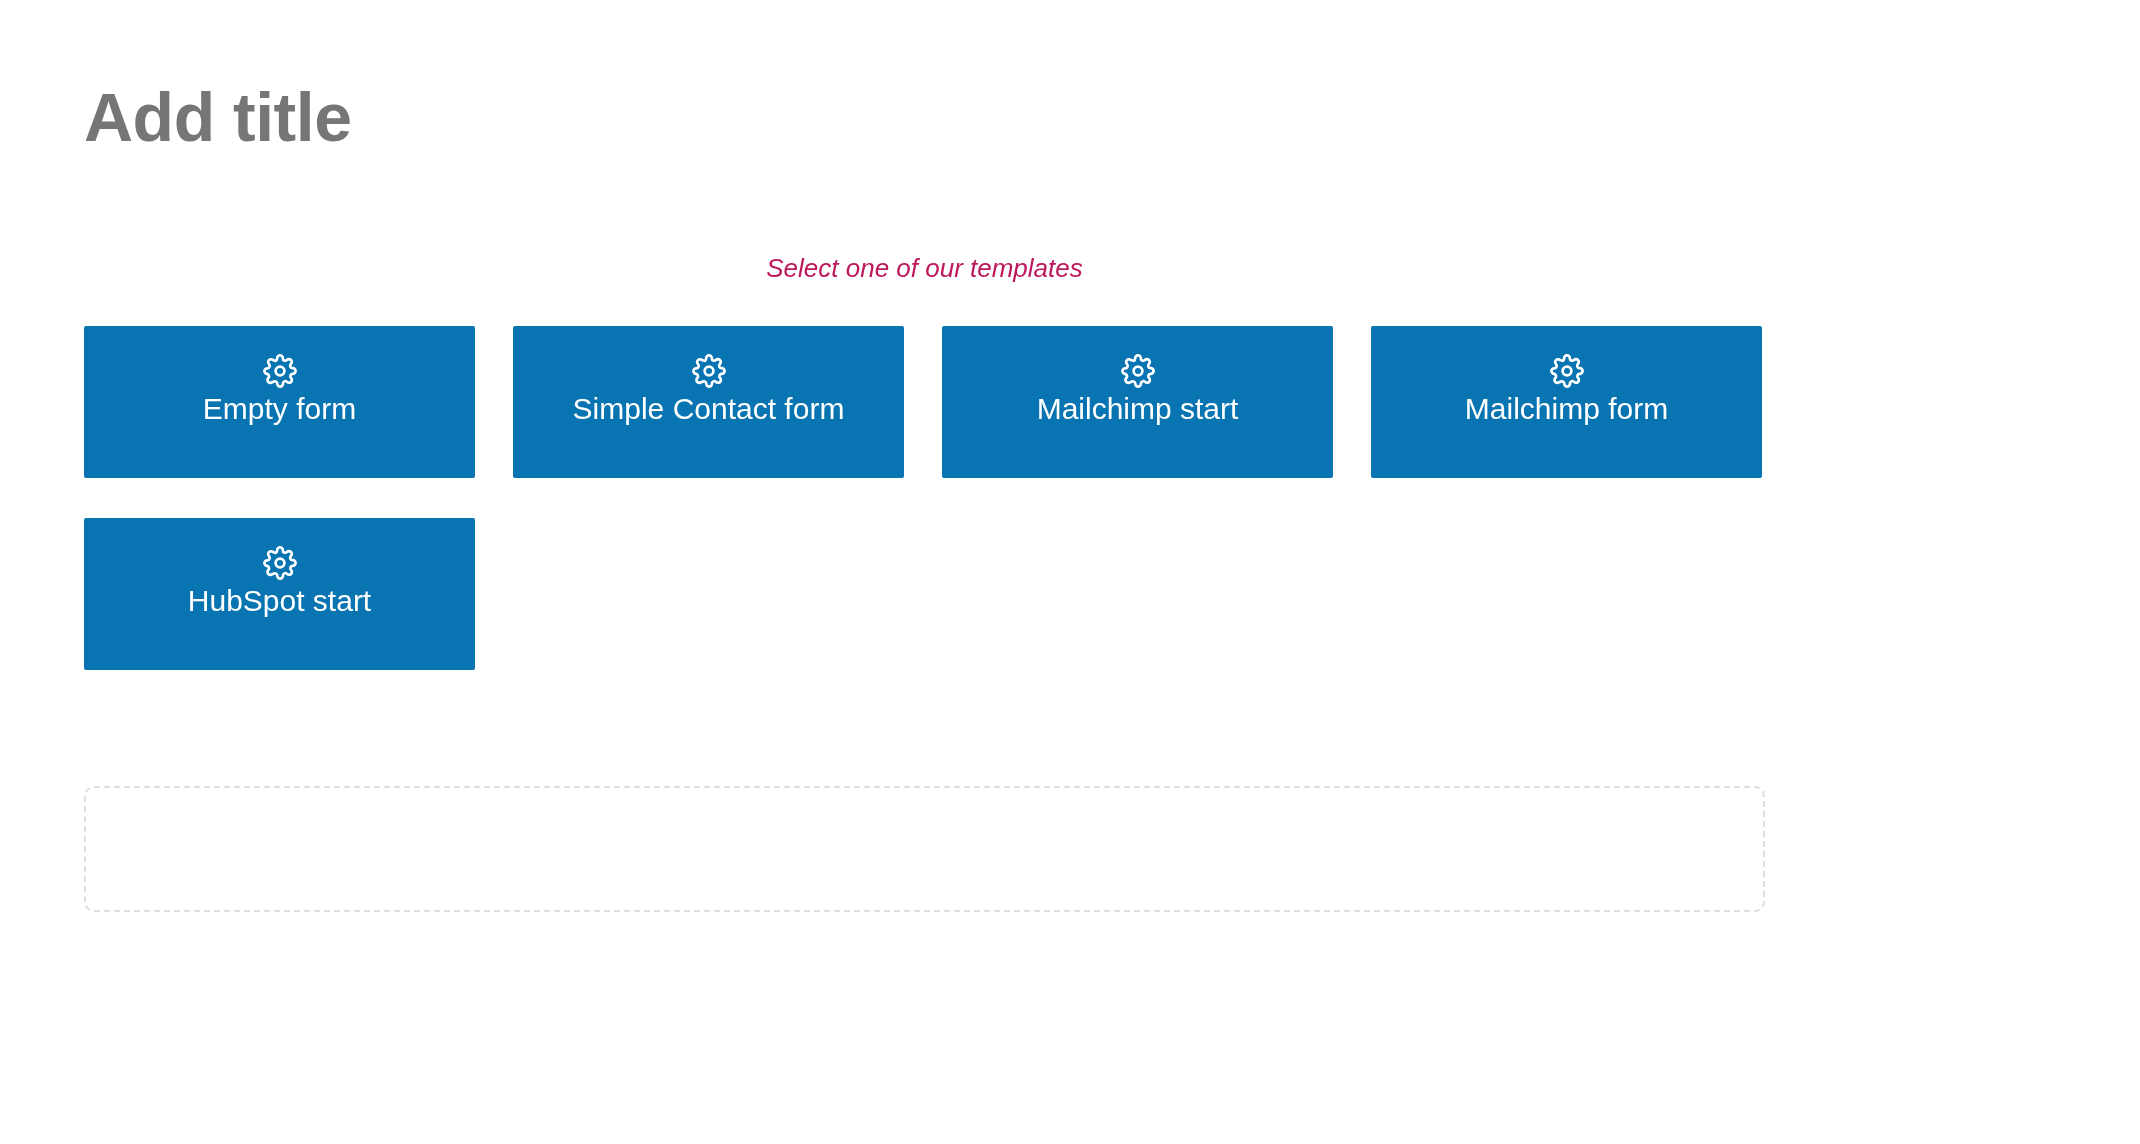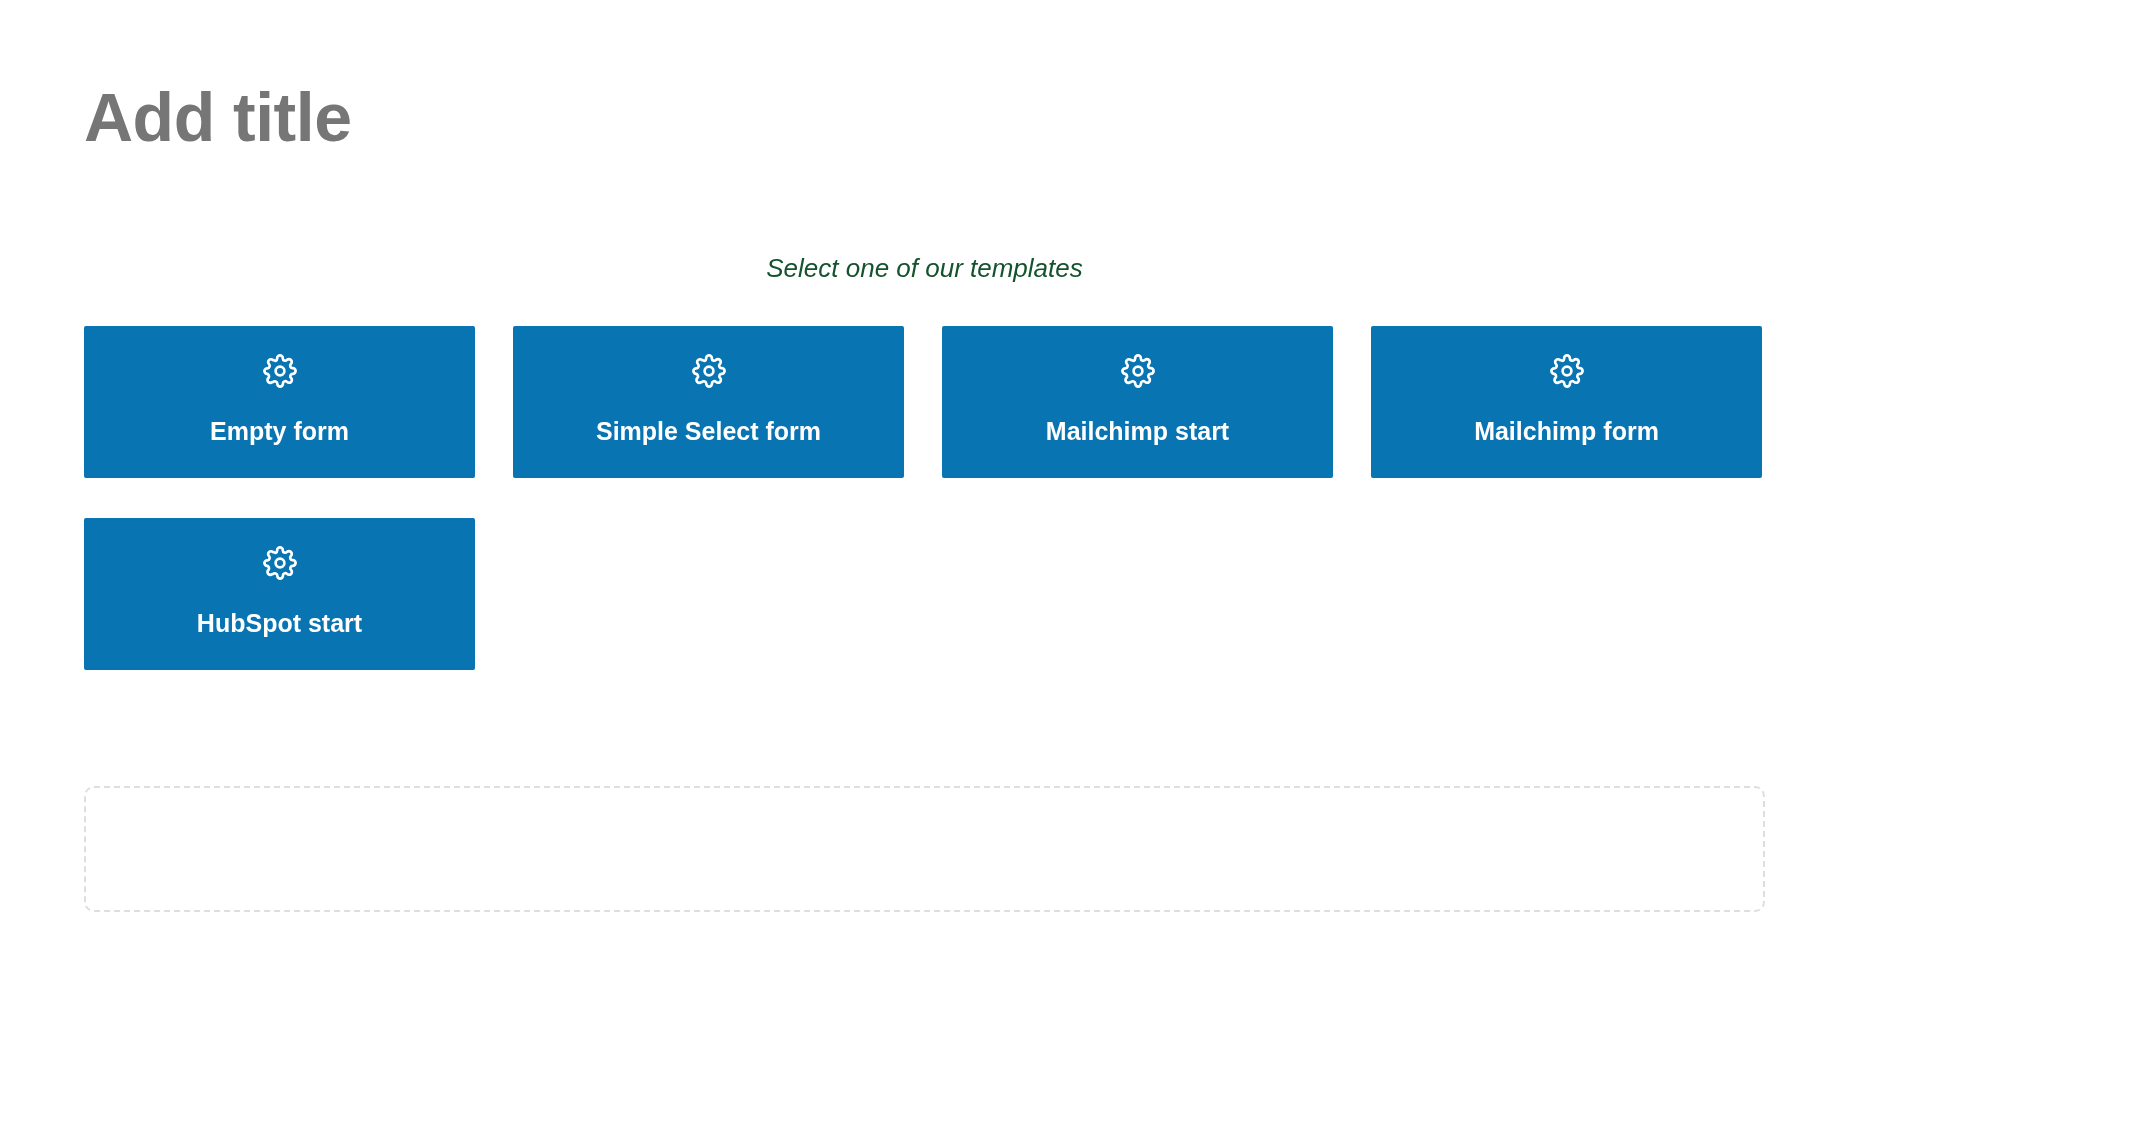--- a/index.html
+++ b/index.html
@@ -38,21 +38,21 @@
 
   
   .caption {
     position: absolute;
     left: 84px;
     width: 1681px;
     text-align: center;
     font-size: 26px;
     line-height: 32px;
     font-style: italic;
-    color: #14532d;
+    color: #be185d;
     white-space: nowrap;
   }
   .caption-templates { top: 252px; }
   .caption-build     { top: 712px; }
 
   
   .template-grid {
     position: absolute;
     left: 84px;
     top: 326px;
@@ -82,24 +82,24 @@
     height: 34px;
     display: block;
     line-height: 0;
   }
   .template-card .gear-wrap svg {
     display: block;
     width: 34px;
     height: 34px;
   }
   .template-card .card-label {
-    margin-top: 28px;
-    font-size: 25px;
+    margin-top: 6px;
+    font-size: 30px;
     line-height: 30px;
-    font-weight: 700;
+    font-weight: 400;
     color: #ffffff;
     white-space: nowrap;
   }
 
   
   .drop-zone {
     position: absolute;
     left: 84px;
     top: 786px;
     width: 1681px;
@@ -131,21 +131,21 @@
       <span class="card-label">Empty form</span>
     </button>
 
     <button class="template-card">
       <span class="gear-wrap">
         <svg viewBox="0 0 24 24" fill="none" stroke="#ffffff" stroke-width="1.9" stroke-linecap="round" stroke-linejoin="round">
           <circle cx="12" cy="12" r="3.1"></circle>
           <path d="M19.4 15a1.65 1.65 0 0 0 .33 1.82l.06.06a2 2 0 1 1-2.83 2.83l-.06-.06a1.65 1.65 0 0 0-1.82-.33 1.65 1.65 0 0 0-1 1.51V21a2 2 0 1 1-4 0v-.09A1.65 1.65 0 0 0 9 19.4a1.65 1.65 0 0 0-1.82.33l-.6.06a2 2 0 1 1-2.83-2.83l.06-.06a1.65 1.65 0 0 0 .33-1.82 1.65 1.65 0 0 0-1.51-1H3a2 2 0 1 1 0-4h.09A1.65 1.65 0 0 0 4.6 9a1.65 1.65 0 0 0-.33-1.82l-.06-.06a2 2 0 1 1 2.83-2.83l.6.06a1.65 1.65 0 0 0 1.82.33H9a1.65 1.65 0 0 0 1-1.51V3a2 2 0 1 1 4 0v.09a1.65 1.65 0 0 0 1 1.51 1.65 1.65 0 0 0 1.82-.33l.06-.06a2 2 0 1 1 2.83 2.83l-.06.06a1.65 1.65 0 0 0-.33 1.82V9a1.65 1.65 0 0 0 1.51 1H21a2 2 0 1 1 0 4h-.09a1.65 1.65 0 0 0-1.51 1z"></path>
         </svg>
       </span>
-      <span class="card-label">Simple Select form</span>
+      <span class="card-label">Simple Contact form</span>
     </button>
 
     <button class="template-card">
       <span class="gear-wrap">
         <svg viewBox="0 0 24 24" fill="none" stroke="#ffffff" stroke-width="1.9" stroke-linecap="round" stroke-linejoin="round">
           <circle cx="12" cy="12" r="3.1"></circle>
           <path d="M19.4 15a1.65 1.65 0 0 0 .33 1.82l.06.06a2 2 0 1 1-2.83 2.83l-.06-.06a1.65 1.65 0 0 0-1.82-.33 1.65 1.65 0 0 0-1 1.51V21a2 2 0 1 1-4 0v-.09A1.65 1.65 0 0 0 9 19.4a1.65 1.65 0 0 0-1.82.33l-.6.06a2 2 0 1 1-2.83-2.83l.06-.06a1.65 1.65 0 0 0 .33-1.82 1.65 1.65 0 0 0-1.51-1H3a2 2 0 1 1 0-4h.09A1.65 1.65 0 0 0 4.6 9a1.65 1.65 0 0 0-.33-1.82l-.06-.06a2 2 0 1 1 2.83-2.83l.6.06a1.65 1.65 0 0 0 1.82.33H9a1.65 1.65 0 0 0 1-1.51V3a2 2 0 1 1 4 0v.09a1.65 1.65 0 0 0 1 1.51 1.65 1.65 0 0 0 1.82-.33l.06-.06a2 2 0 1 1 2.83 2.83l-.06.06a1.65 1.65 0 0 0-.33 1.82V9a1.65 1.65 0 0 0 1.51 1H21a2 2 0 1 1 0 4h-.09a1.65 1.65 0 0 0-1.51 1z"></path>
         </svg>
       </span>
       <span class="card-label">Mailchimp start</span>

